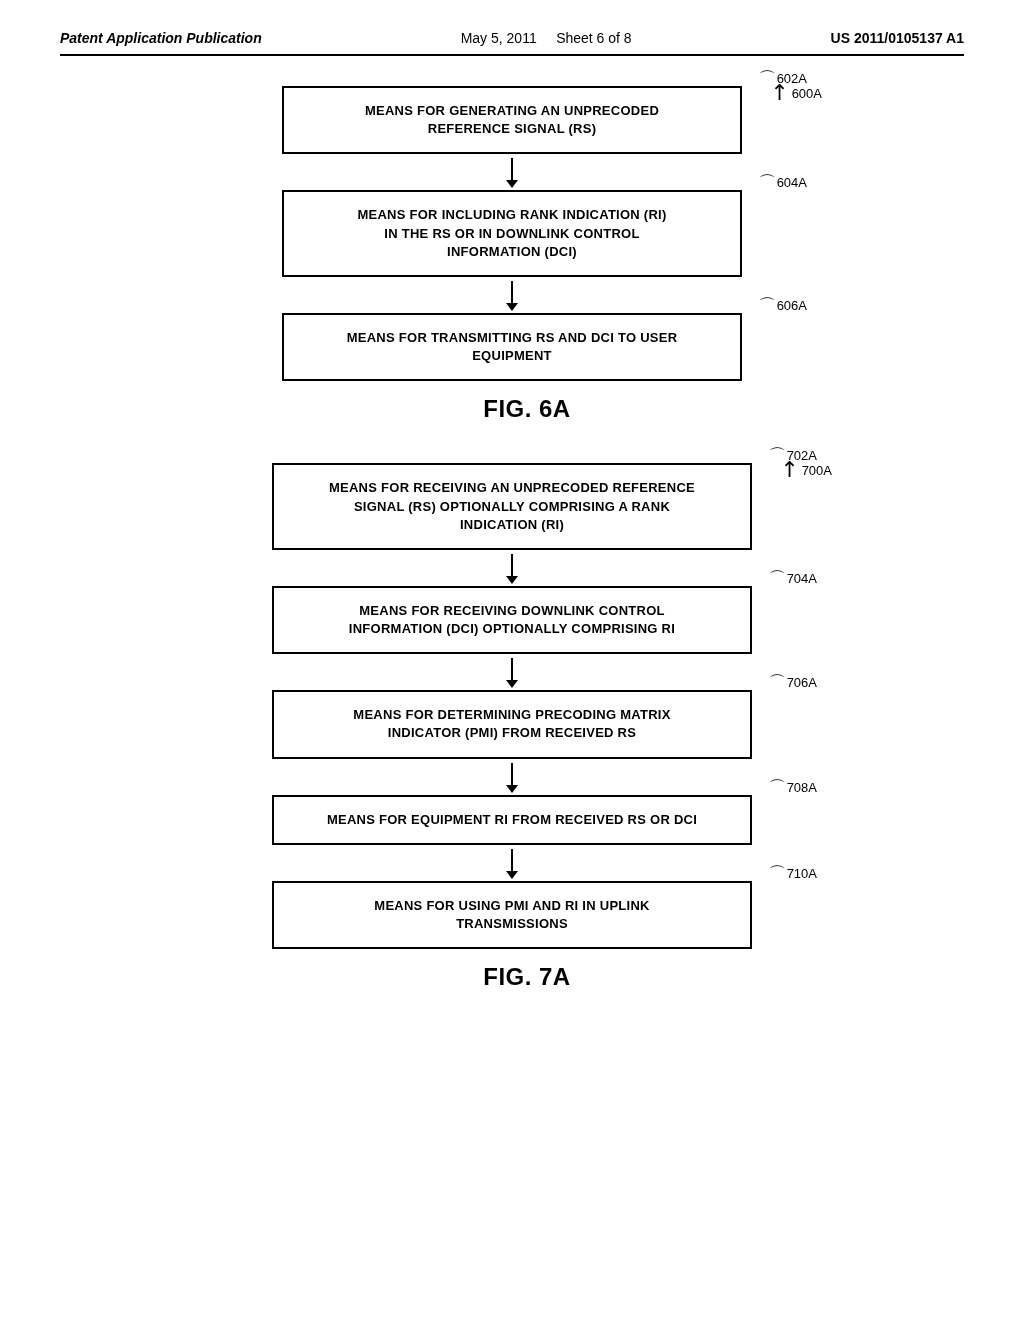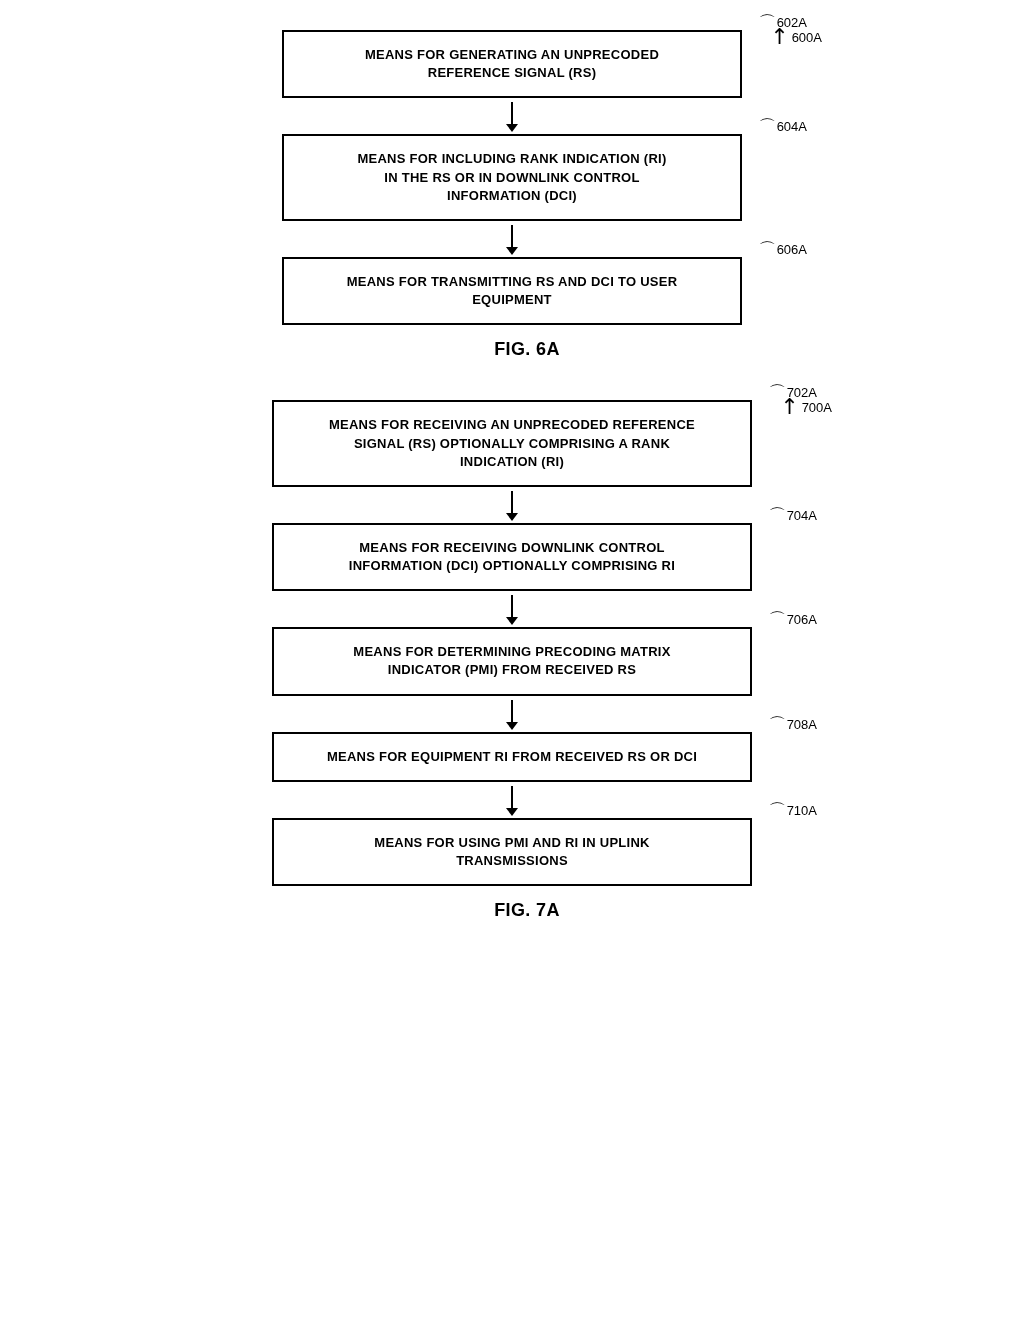--- a/index.html
+++ b/index.html
@@ -105,33 +105,42 @@
       position: absolute;
       bottom: 2px;
     }
 
     .box-wrapper {
       position: relative;
       width: 100%;
     }
 
     .fig-caption {
-      font-size: 18px;
+      font-size: 24px;
       font-weight: bold;
       margin-top: 14px;
       margin-bottom: 10px;
       letter-spacing: 0.02em;
       margin-left: 30px;
     }
   </style>
 </head>
 <body>
 
 <div class="page">
 
+  <div class="header">
+    <div class="header-left">Patent Application Publication</div>
+    <div class="header-center">
+      <span>May 5, 2011</span>
+      &nbsp;&nbsp;&nbsp;
+      <span>Sheet 6 of 8</span>
+    </div>
+    <div class="header-right">US 2011/0105137 A1</div>
+  </div>
 
   <div class="main-content">
 
     <div class="fig-section">
       <div class="diagram-container" style="position:relative; width:460px;">
 
         <div style="position:absolute; right:-80px; top:0px; font-size:13px; display:flex; align-items:flex-start;">
           <span style="font-size:22px; line-height:0.8; margin-right:3px; display:inline-block; transform: rotate(-45deg) translate(2px, -2px);">↗</span>
           <span>600A</span>
         </div>

